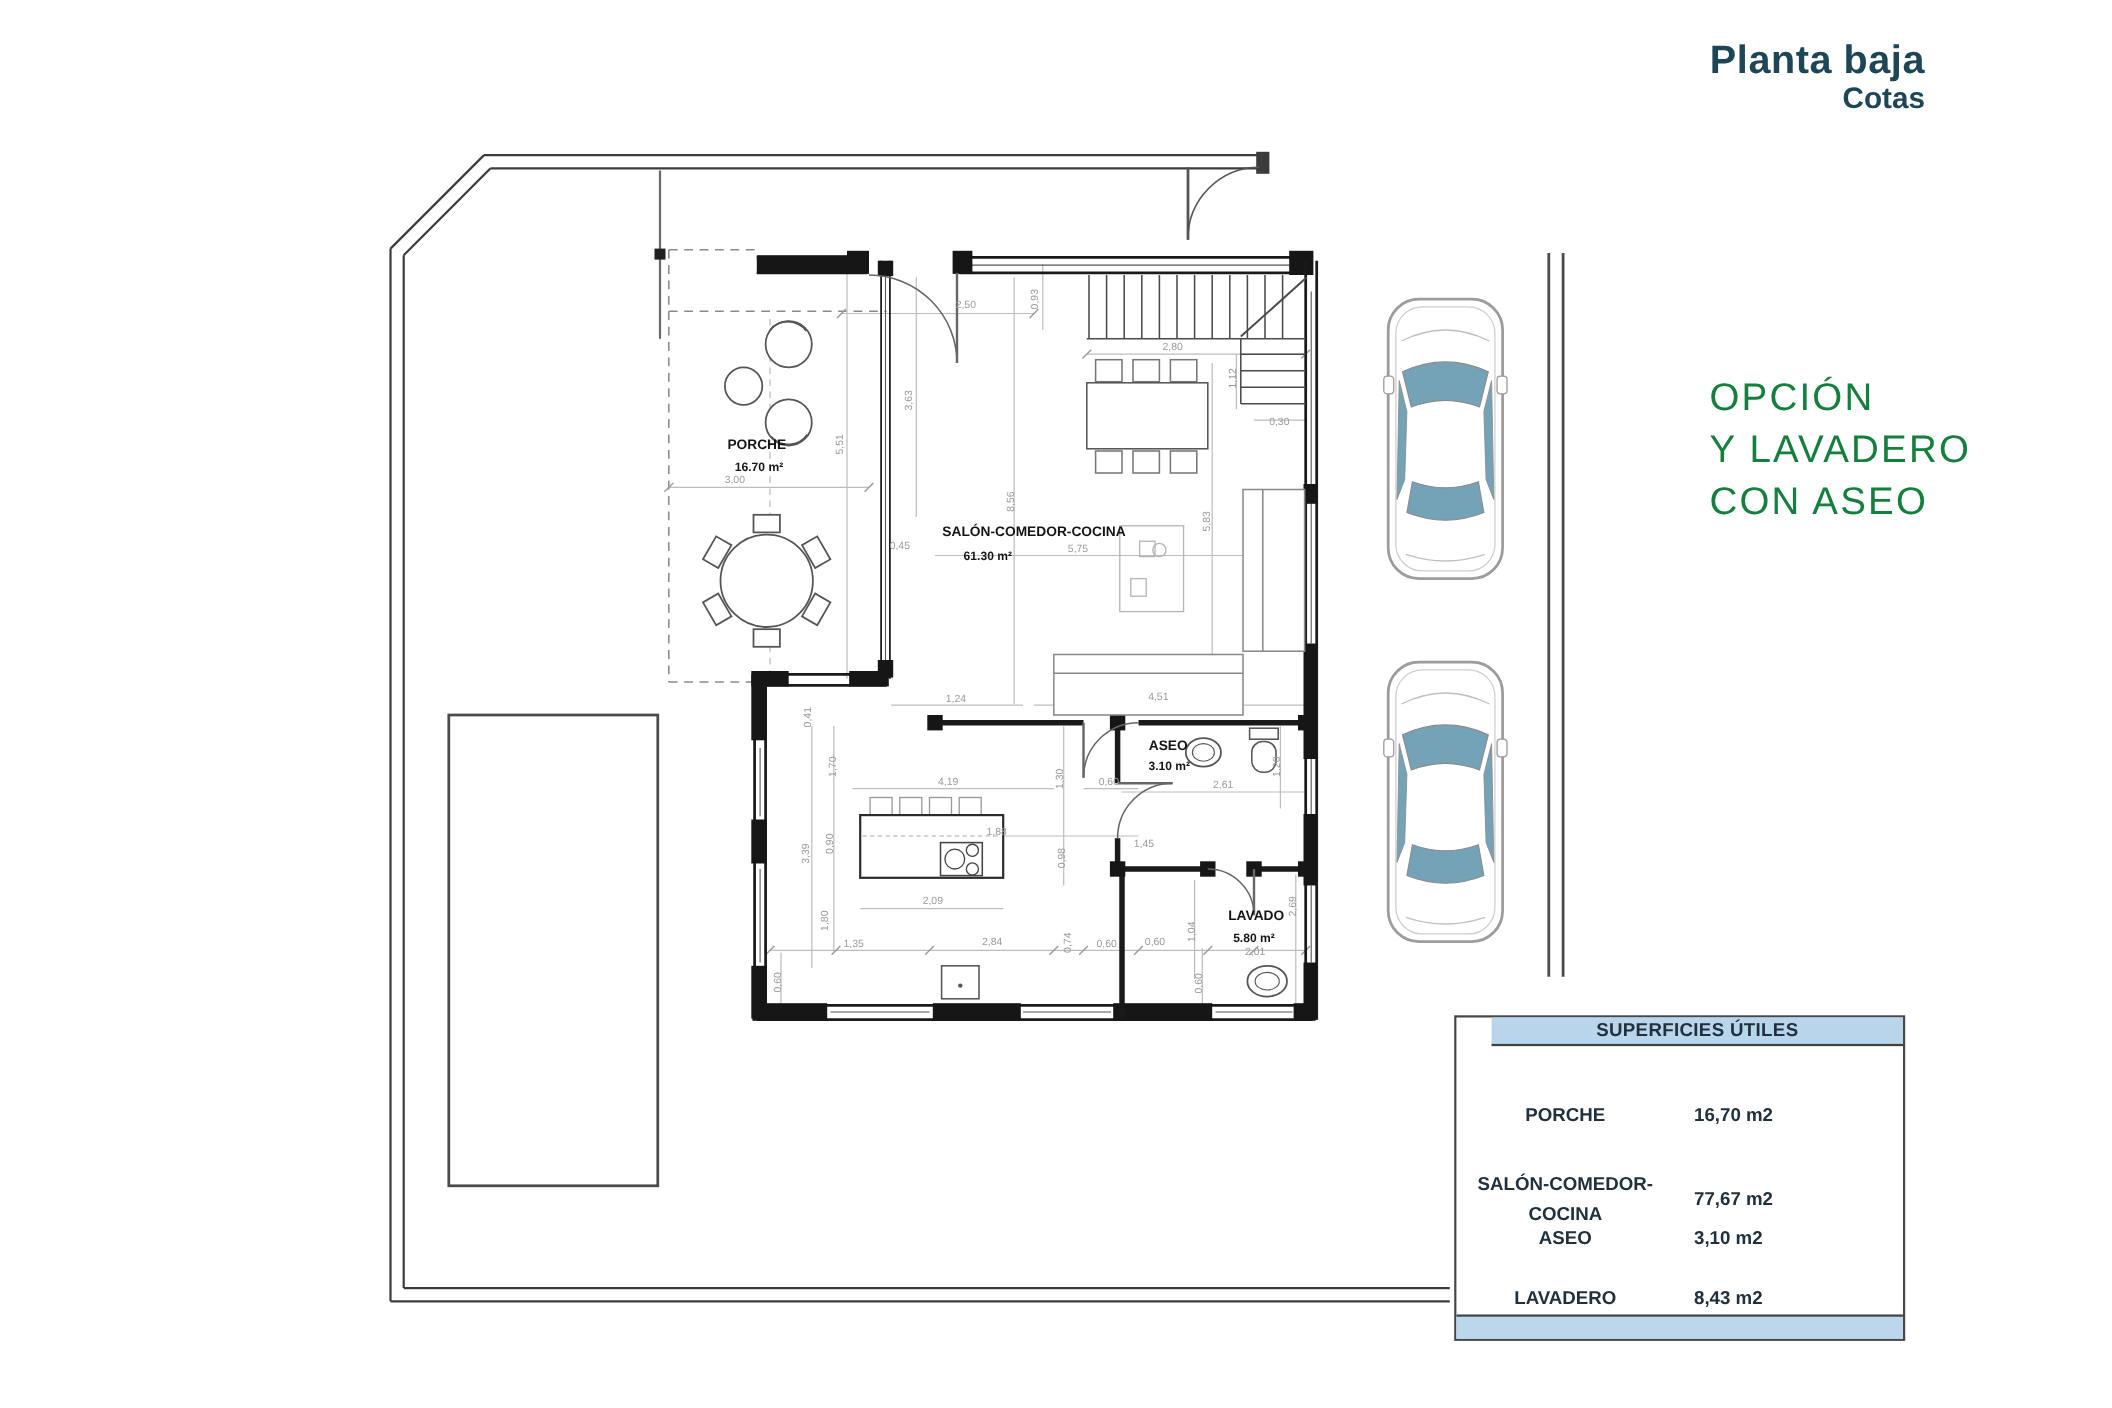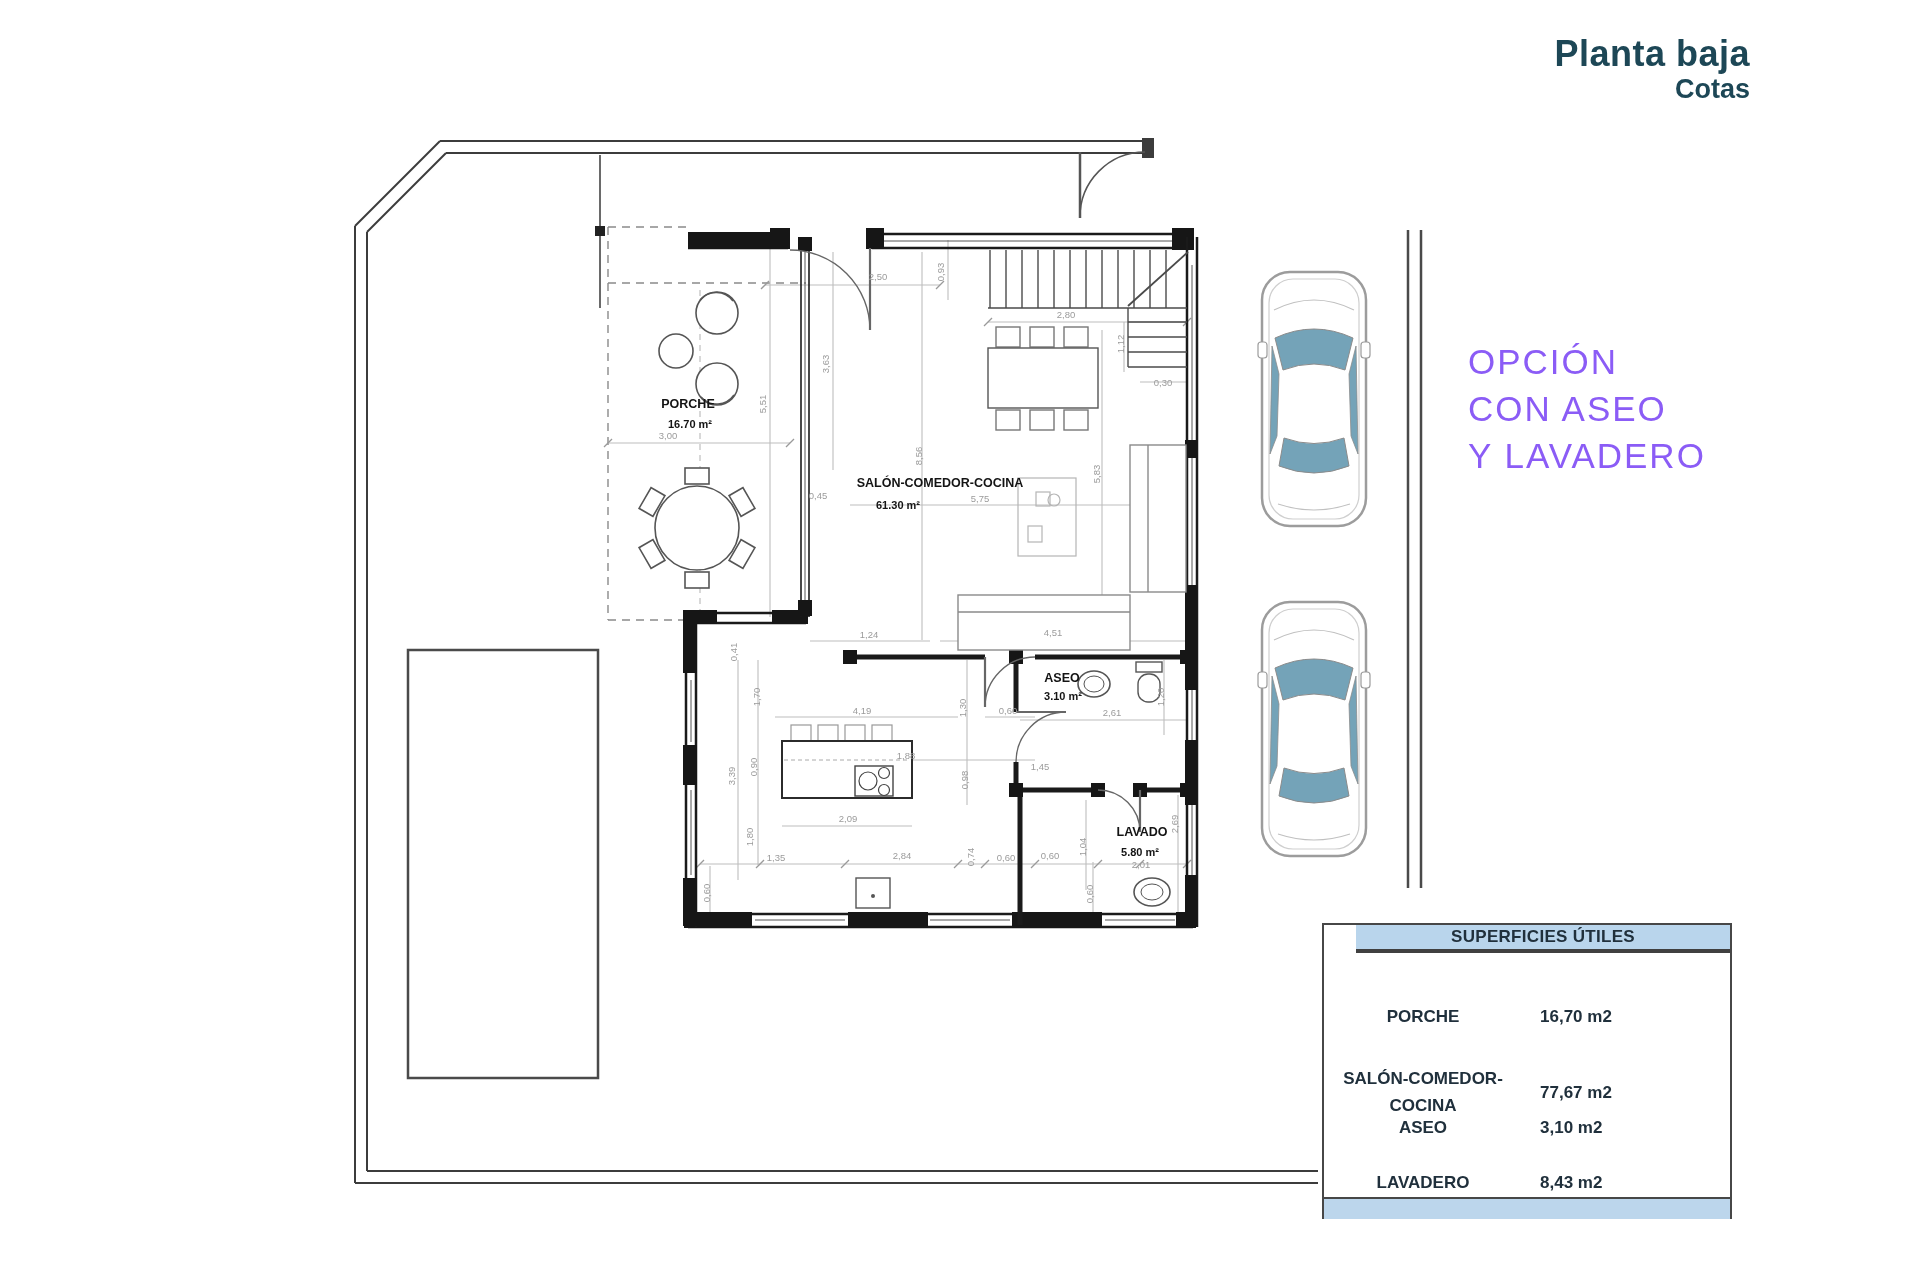--- a/index.html
+++ b/index.html
@@ -6,29 +6,29 @@
   body{width:1920px;height:1280px;position:relative;overflow:hidden;
        font-family:"Liberation Sans", sans-serif;}
   #plan-svg{position:absolute;left:0;top:0;width:1920px;height:1280px;}
 
   
   .title-block{position:absolute;top:34px;right:170px;text-align:right;color:#1d4756;}
   .title-main{font-size:36px;font-weight:bold;letter-spacing:.5px;line-height:40px;text-align:right;}
   .title-sub{font-size:27px;font-weight:bold;line-height:30px;margin-top:0;}
 
   
-  .side-note{position:absolute;left:1468px;top:338px;color:#8b5cf6;
+  .side-note{position:absolute;left:1554px;top:338px;color:#15803d;
              font-size:35px;font-weight:300;letter-spacing:2px;line-height:47px;}
 
   
   .summary-table{position:absolute;left:1322px;top:923px;width:410px;height:296px;
                  border:2px solid #474747;background:#ffffff;box-sizing:border-box;
                  color:#20303c;font-weight:bold;font-size:17px;}
   .t-header{height:24px;line-height:24px;text-align:center;background:#b9d5ec;
-            border-bottom:4px solid #404040;font-size:17px;letter-spacing:.3px;margin-left:32px;}
+            border-bottom:2px solid #404040;font-size:17px;letter-spacing:.3px;margin-left:32px;}
   .t-body{position:relative;height:calc(100% - 26px);}
   .t-row{position:absolute;left:0;width:100%;height:0;}
   .t-row.r0{top:63px;} .t-row.r1{top:139px;} .t-row.r2{top:174px;} .t-row.r3{top:229px;}
   .t-label{position:absolute;left:6px;width:186px;transform:translateY(-50%);
            text-align:center;line-height:27px;}
   .t-value{position:absolute;left:216px;width:160px;transform:translateY(-50%);
            line-height:27px;}
   .t-footer{position:absolute;left:0;right:0;bottom:0;height:20px;background:#bcd6ec;
             border-top:2px solid #474747;}
 
@@ -366,22 +366,22 @@
     </g>
 </svg>
 
 <div class="title-block">
   <div class="title-main">Planta baja</div>
   <div class="title-sub">Cotas</div>
 </div>
 
 <div class="side-note" id="side-note">
     <div>OPCIÓN</div>
+    <div>Y LAVADERO</div>
     <div>CON ASEO</div>
-    <div>Y LAVADERO</div>
   </div>
 
 <div class="summary-table">
   <div class="t-header">SUPERFICIES ÚTILES</div>
   <div class="t-body" id="table-body">
     <div class="t-row r0">
       <span class="t-label">PORCHE</span>
       <span class="t-value">16,70 m2</span>
     </div>
     <div class="t-row r1">

